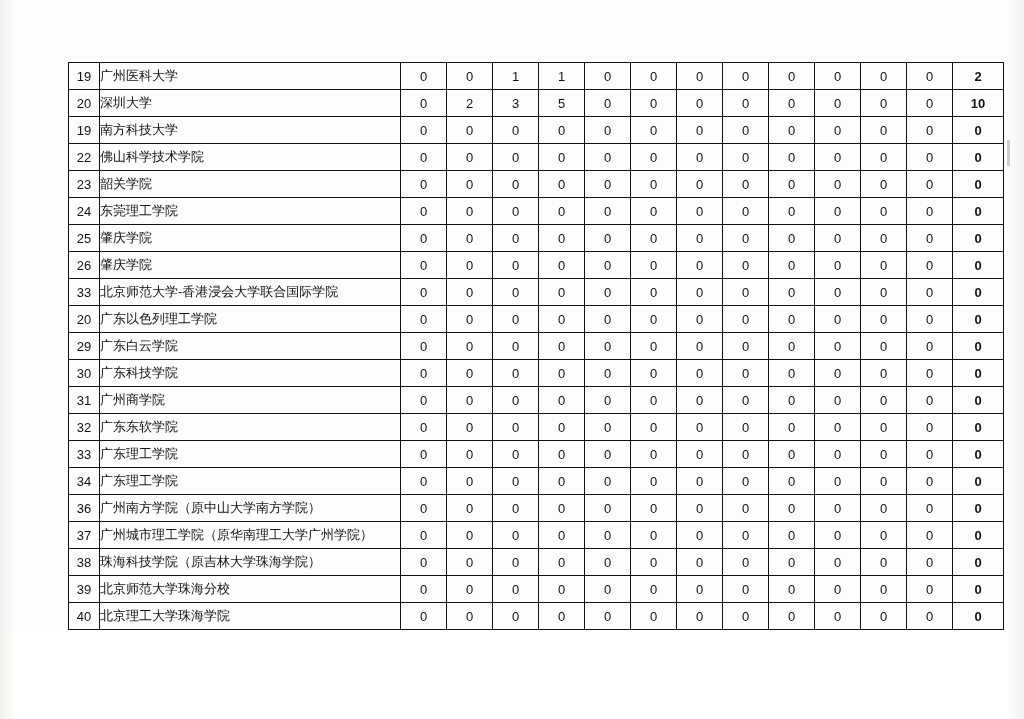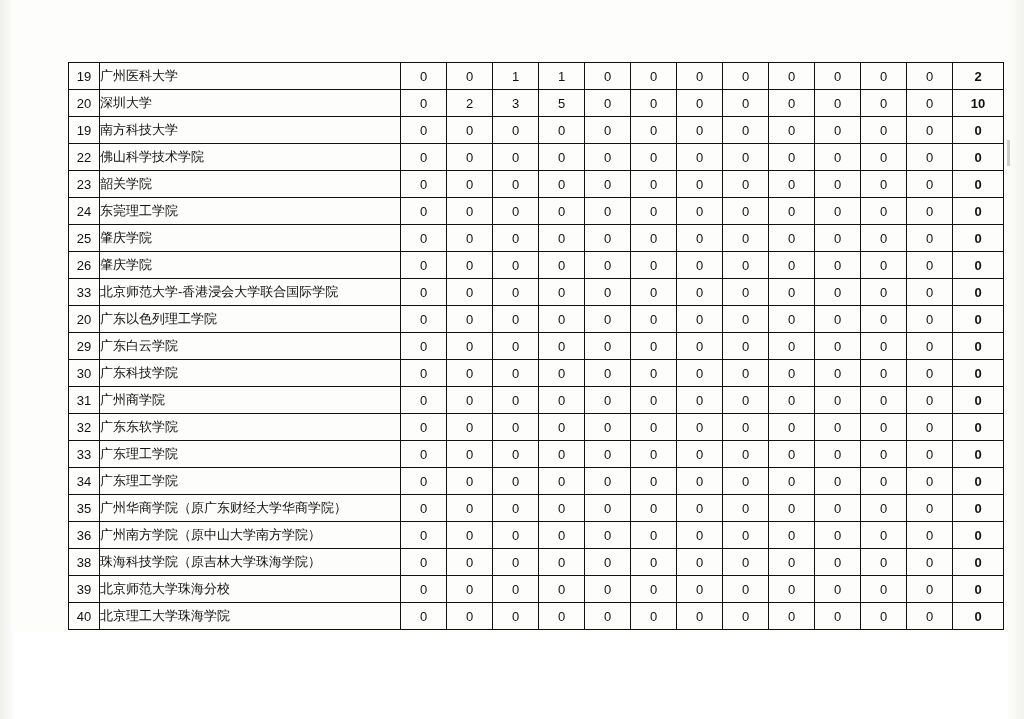--- a/index.html
+++ b/index.html
@@ -368,39 +368,39 @@
             <td class="num">0</td>
             <td class="num">0</td>
             <td class="num">0</td>
             <td class="num">0</td>
             <td class="num">0</td>
             <td class="num">0</td>
             <td class="num">0</td>
             <td class="total">0</td>
           </tr>
           <tr>
-            <td class="idx">35</td>
-            <td class="name">广州华商学院（原广东财经大学华商学院）</td>
-            <td class="num">0</td>
-            <td class="num">0</td>
-            <td class="num">0</td>
-            <td class="num">0</td>
-            <td class="num">0</td>
-            <td class="num">0</td>
-            <td class="num">0</td>
-            <td class="num">0</td>
-            <td class="num">0</td>
-            <td class="num">0</td>
-            <td class="num">0</td>
-            <td class="num">0</td>
-            <td class="total">0</td>
-          </tr>
-          <tr>
             <td class="idx">36</td>
             <td class="name">广州南方学院（原中山大学南方学院）</td>
+            <td class="num">0</td>
+            <td class="num">0</td>
+            <td class="num">0</td>
+            <td class="num">0</td>
+            <td class="num">0</td>
+            <td class="num">0</td>
+            <td class="num">0</td>
+            <td class="num">0</td>
+            <td class="num">0</td>
+            <td class="num">0</td>
+            <td class="num">0</td>
+            <td class="num">0</td>
+            <td class="total">0</td>
+          </tr>
+          <tr>
+            <td class="idx">37</td>
+            <td class="name">广州城市理工学院（原华南理工大学广州学院）</td>
             <td class="num">0</td>
             <td class="num">0</td>
             <td class="num">0</td>
             <td class="num">0</td>
             <td class="num">0</td>
             <td class="num">0</td>
             <td class="num">0</td>
             <td class="num">0</td>
             <td class="num">0</td>
             <td class="num">0</td>

